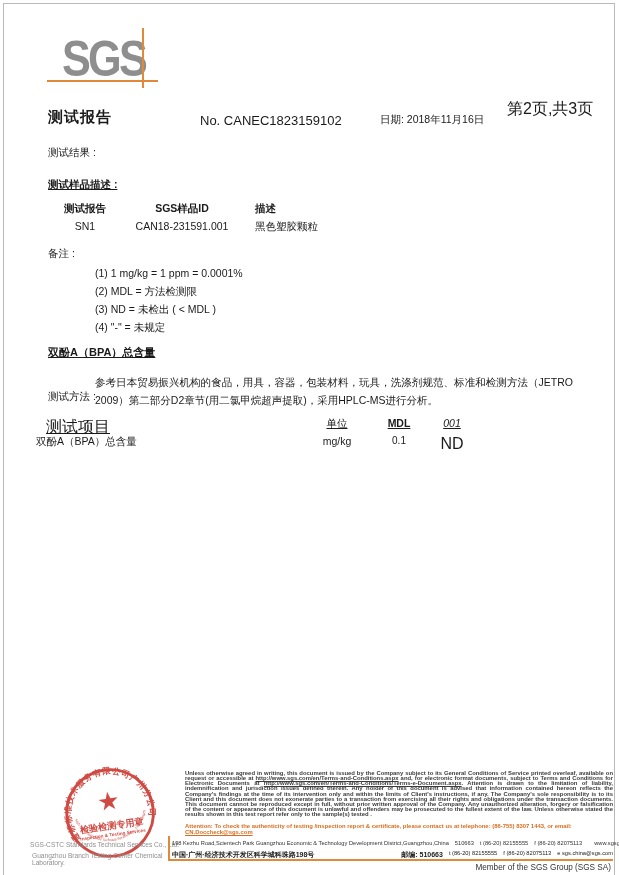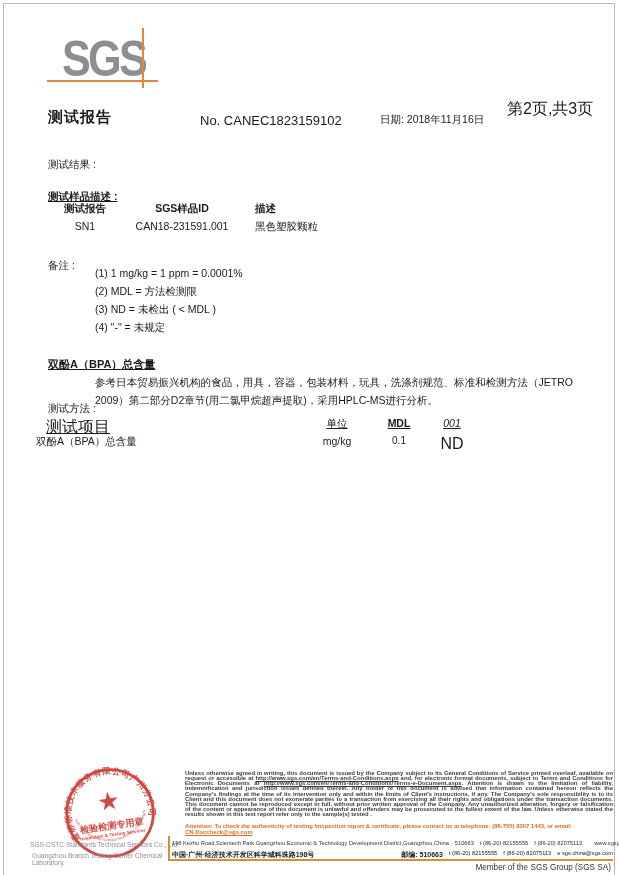--- a/index.html
+++ b/index.html
@@ -19,21 +19,21 @@
     color:#8e8e8e; letter-spacing:-3px; transform:scale(0.92,1.05); transform-origin:left top;
   }
   .logo-hline { position:absolute; left:47px; top:80px; width:111px; height:2px; background:#de8a3a; }
   .logo-vline { position:absolute; left:142px; top:28px; width:2px; height:60px; background:#de8a3a; }
 
   
   .doc-title { position:absolute; left:48px; top:108px; font-size:15px; font-weight:bold; letter-spacing:1px;text-align:right; }
   .hdr-no   { position:absolute; left:200px; top:113px; font-size:13px; }
   .hdr-date { position:absolute; left:380px; top:113px; font-size:10.5px; }
   .hdr-page { position:absolute; left:507px; top:99px; font-size:16px; }
-  .lbl { position:absolute; left:48px; font-size:10.5px;margin-top:12px; }
+  .lbl { position:absolute; left:48px; font-size:10.5px; }
   .u { text-decoration:underline; }
   .b { font-weight:bold; }
 
   
   .stable { position:absolute; left:48px; width:420px; font-size:10.5px; }
   .stable .r { display:flex; height:18px; align-items:flex-start; }
   .stable .c1 { width:74px; text-align:center; }
   .stable .c2 { width:120px; text-align:center; }
   .stable .c3 { margin-left:13px; text-align:left; }
 

